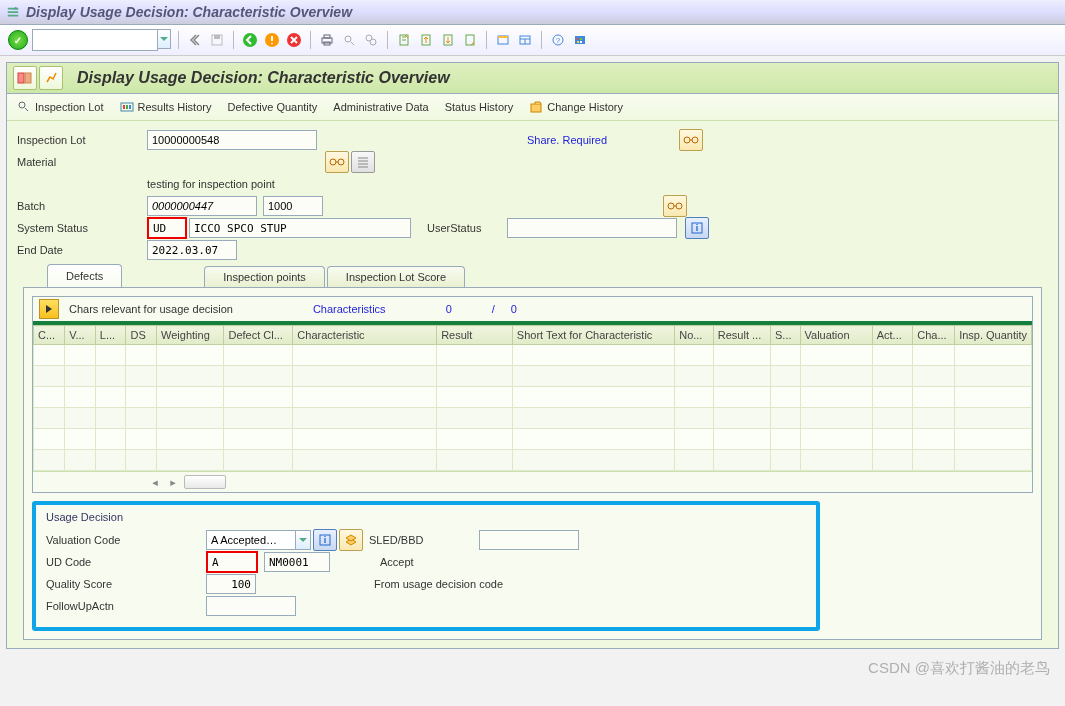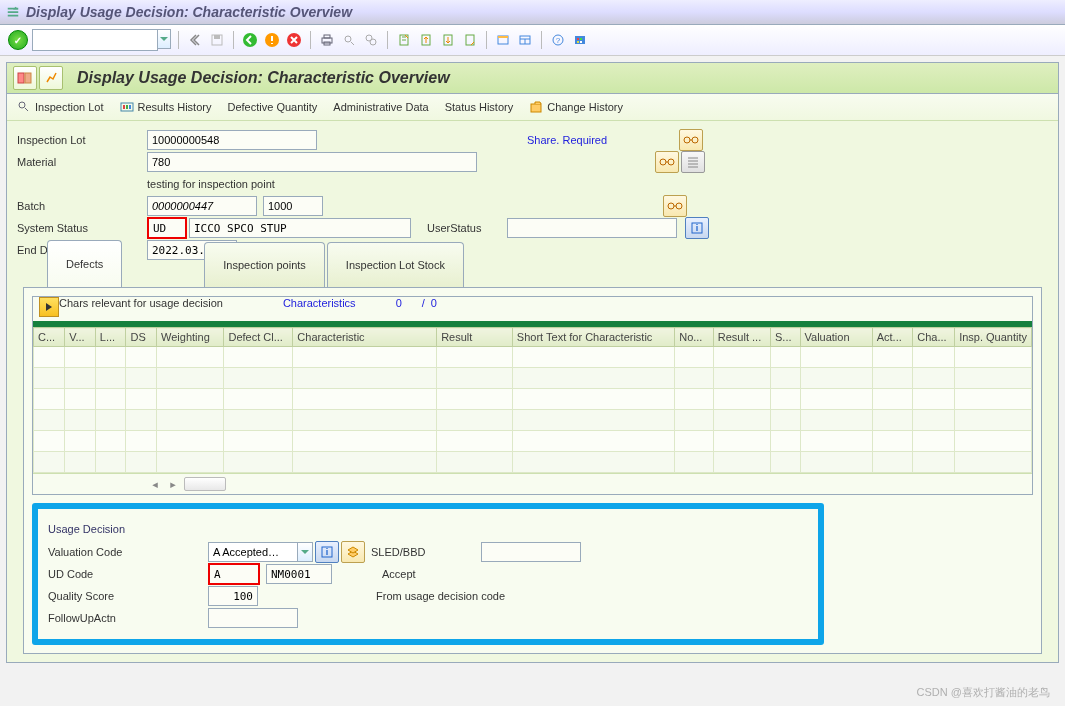--- a/index.html
+++ b/index.html
@@ -44,41 +44,41 @@
 .iconbtn{width:22px;height:20px;border:1px solid #bca050;background:linear-gradient(#fff8e0,#f8e8b0);border-radius:2px;display:flex;align-items:center;justify-content:center;margin-left:2px;}
 .iconbtn.blue{border:1px solid #5080c0;background:linear-gradient(#e8f0ff,#c8d8f0);}
 
 .redbox{border:2px solid #e00 !important;}
 
 
 .sectionhdr{padding:4px 10px 0;font-size:11px;color:#333;}
 
 
 .tabs{display:flex;align-items:flex-end;padding:0 30px;height:22px;margin-top:4px;}
-.tab{height:20px;padding:12px 18px;display:flex;align-items:center;border:1px solid #9ab;border-bottom:none;background:linear-gradient(#f8fcf0,#e8f0d0);margin-right:2px;border-radius:4px 4px 0 0;cursor:pointer;position:relative;}
+.tab{height:20px;padding:0 18px;display:flex;align-items:center;border:1px solid #9ab;border-bottom:none;background:linear-gradient(#f8fcf0,#e8f0d0);margin-right:2px;border-radius:4px 4px 0 0;cursor:pointer;position:relative;}
 .tab.active{background:linear-gradient(#fff,#f8fcf0);z-index:2;height:22px;}
 .tabbody{border:1px solid #9ab;margin:0 6px;background:#f8fcf0;padding:8px;}
 
 
 .gridwrap{border:1px solid #9ab;background:#fff;}
-.gridtop{display:flex;align-items:flex-start;height:24px;padding:0 6px;background:#f8fcf0;border-bottom:6px solid #15803d;}
+.gridtop{display:flex;align-items:center;height:24px;padding:0 6px;gap:10px;background:#f8fcf0;border-bottom:4px solid #15803d;}
 .gridtop .yb{width:18px;height:18px;background:linear-gradient(#ffe060,#f8c020);border:1px solid #c09020;display:flex;align-items:center;justify-content:center;}
 table.grid{width:100%;border-collapse:collapse;}
 table.grid th{background:linear-gradient(#f0f4e0,#e0ecc8);border:1px solid #c0d0a0;padding:3px 4px;text-align:left;font-weight:normal;color:#444;font-size:11px;white-space:nowrap;}
 table.grid td{border:1px solid #dde8c8;height:18px;background:#fcfef8;}
 table.grid tr:nth-child(even) td{background:#f6faf0;}
 .gridnav{height:20px;display:flex;align-items:center;padding:0 115px;gap:4px;background:#f8fcf0;border-top:1px solid #cde0b0;}
 .gridnav .nb{width:14px;height:14px;display:flex;align-items:center;justify-content:center;color:#888;}
 .gridnav .slider{width:40px;height:12px;background:linear-gradient(#fff,#e8e8e8);border:1px solid #bbb;border-radius:2px;}
 
 
-.group{border:6px solid #0ea5e9;margin-top:8px;background:#f8fcf0;padding:14px 10px 10px;border-radius:3px;}
+.group{border:4px solid #0ea5e9;margin-top:8px;background:#f8fcf0;padding:6px 10px 10px;border-radius:3px;}
 .group .gtitle{color:#336;margin-bottom:6px;}
 
-.watermark{position:absolute;right:15px;bottom:6px;color:rgba(120,120,120,0.55);font-size:11px;pointer-events:none;}
+.watermark{position:absolute;right:15px;bottom:28px;color:rgba(120,120,120,0.55);font-size:15px;pointer-events:none;}
 </style>
 </head>
 <body>
 
 <div class="titlebar">
   <span class="menu-icon">
     <svg viewBox="0 0 16 16">
         <path d="M2 3h12v2H2zM2 7h12v2H2zM2 11h12v2H2z" fill="#5a8"></path>
         <path d="M10 13l3-3 3 3z" fill="#5a8" transform="translate(-2 -8)"></path>
       </svg>
@@ -269,21 +269,20 @@
       <div class="iconbtn">
             <svg width="16" height="12" viewBox="0 0 16 12">
               <circle cx="4" cy="6" r="3" fill="none" stroke="#b60"></circle>
               <circle cx="12" cy="6" r="3" fill="none" stroke="#b60"></circle>
               <path d="M7 6h2" stroke="#b60"></path>
             </svg>
           </div>
     </div>
     <div class="frow">
       <span class="flabel">Material</span>
-      <input class="finput ro" style="width: 320px;" value="780">
       <span style="width:176px"></span>
       <div class="iconbtn">
             <svg width="16" height="12" viewBox="0 0 16 12">
               <circle cx="4" cy="6" r="3" fill="none" stroke="#b60"></circle>
               <circle cx="12" cy="6" r="3" fill="none" stroke="#b60"></circle>
               <path d="M7 6h2" stroke="#b60"></path>
             </svg>
           </div>
       <div class="iconbtn" style="border-color:#999;background:linear-gradient(#f8f8f8,#e0e0e0)">
             <svg width="14" height="12" viewBox="0 0 14 12">
@@ -331,21 +330,21 @@
 
     <div class="tabs">
       <div class="tab active">
             <span>Defects</span>
           </div>
       <div style="width:80px"></div>
       <div class="tab">
             <span>Inspection points</span>
           </div>
       <div class="tab">
-            <span>Inspection Lot Stock</span>
+            <span>Inspection Lot Score</span>
           </div>
     </div>
     <div class="tabbody">
 
       <div class="gridwrap">
         <div class="gridtop">
           <div class="yb">
                 <svg width="10" height="10" viewBox="0 0 10 10">
                   <path d="M2 1l6 4-6 4z" fill="#333"></path>
                 </svg>

